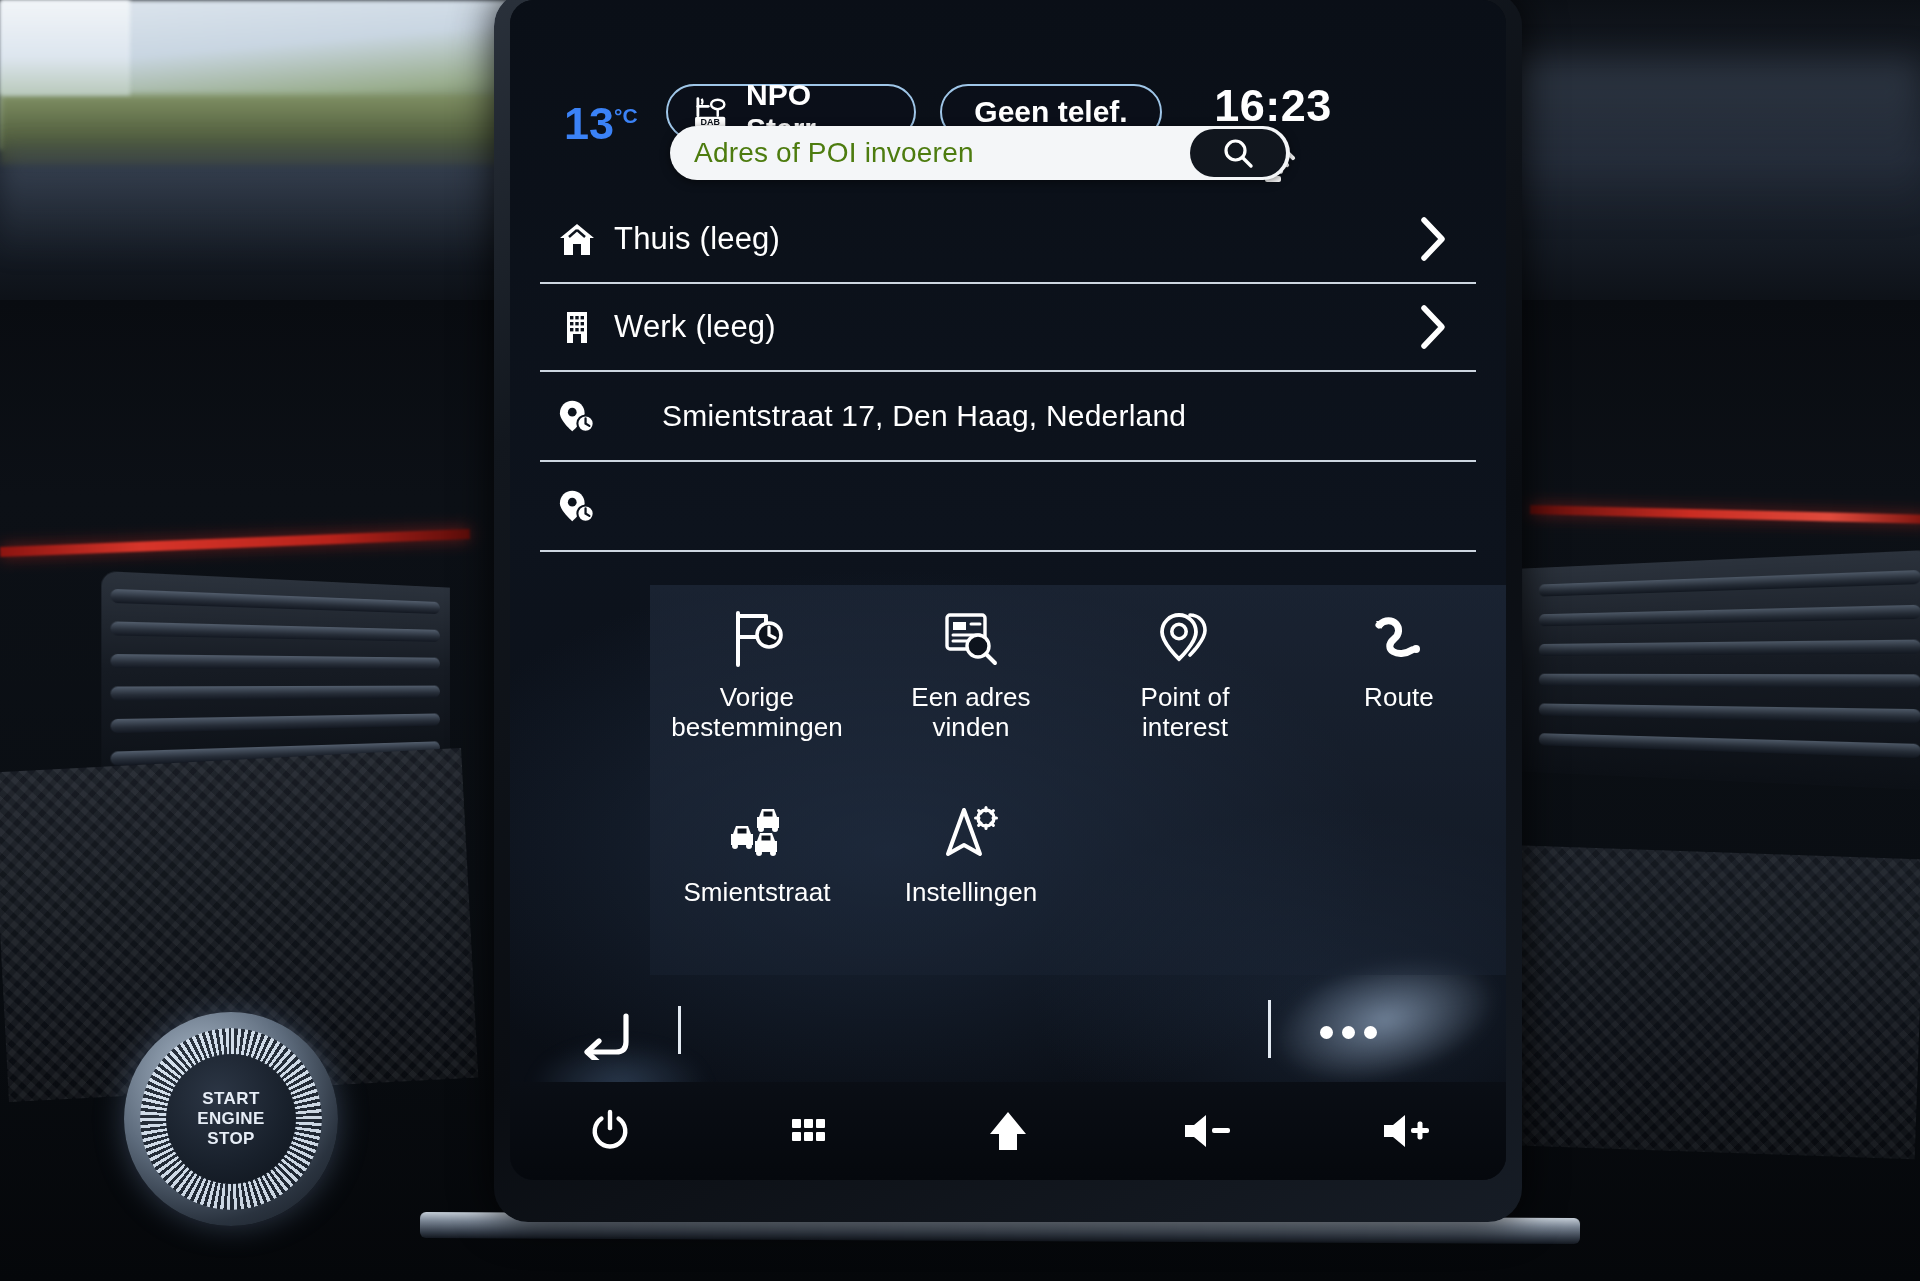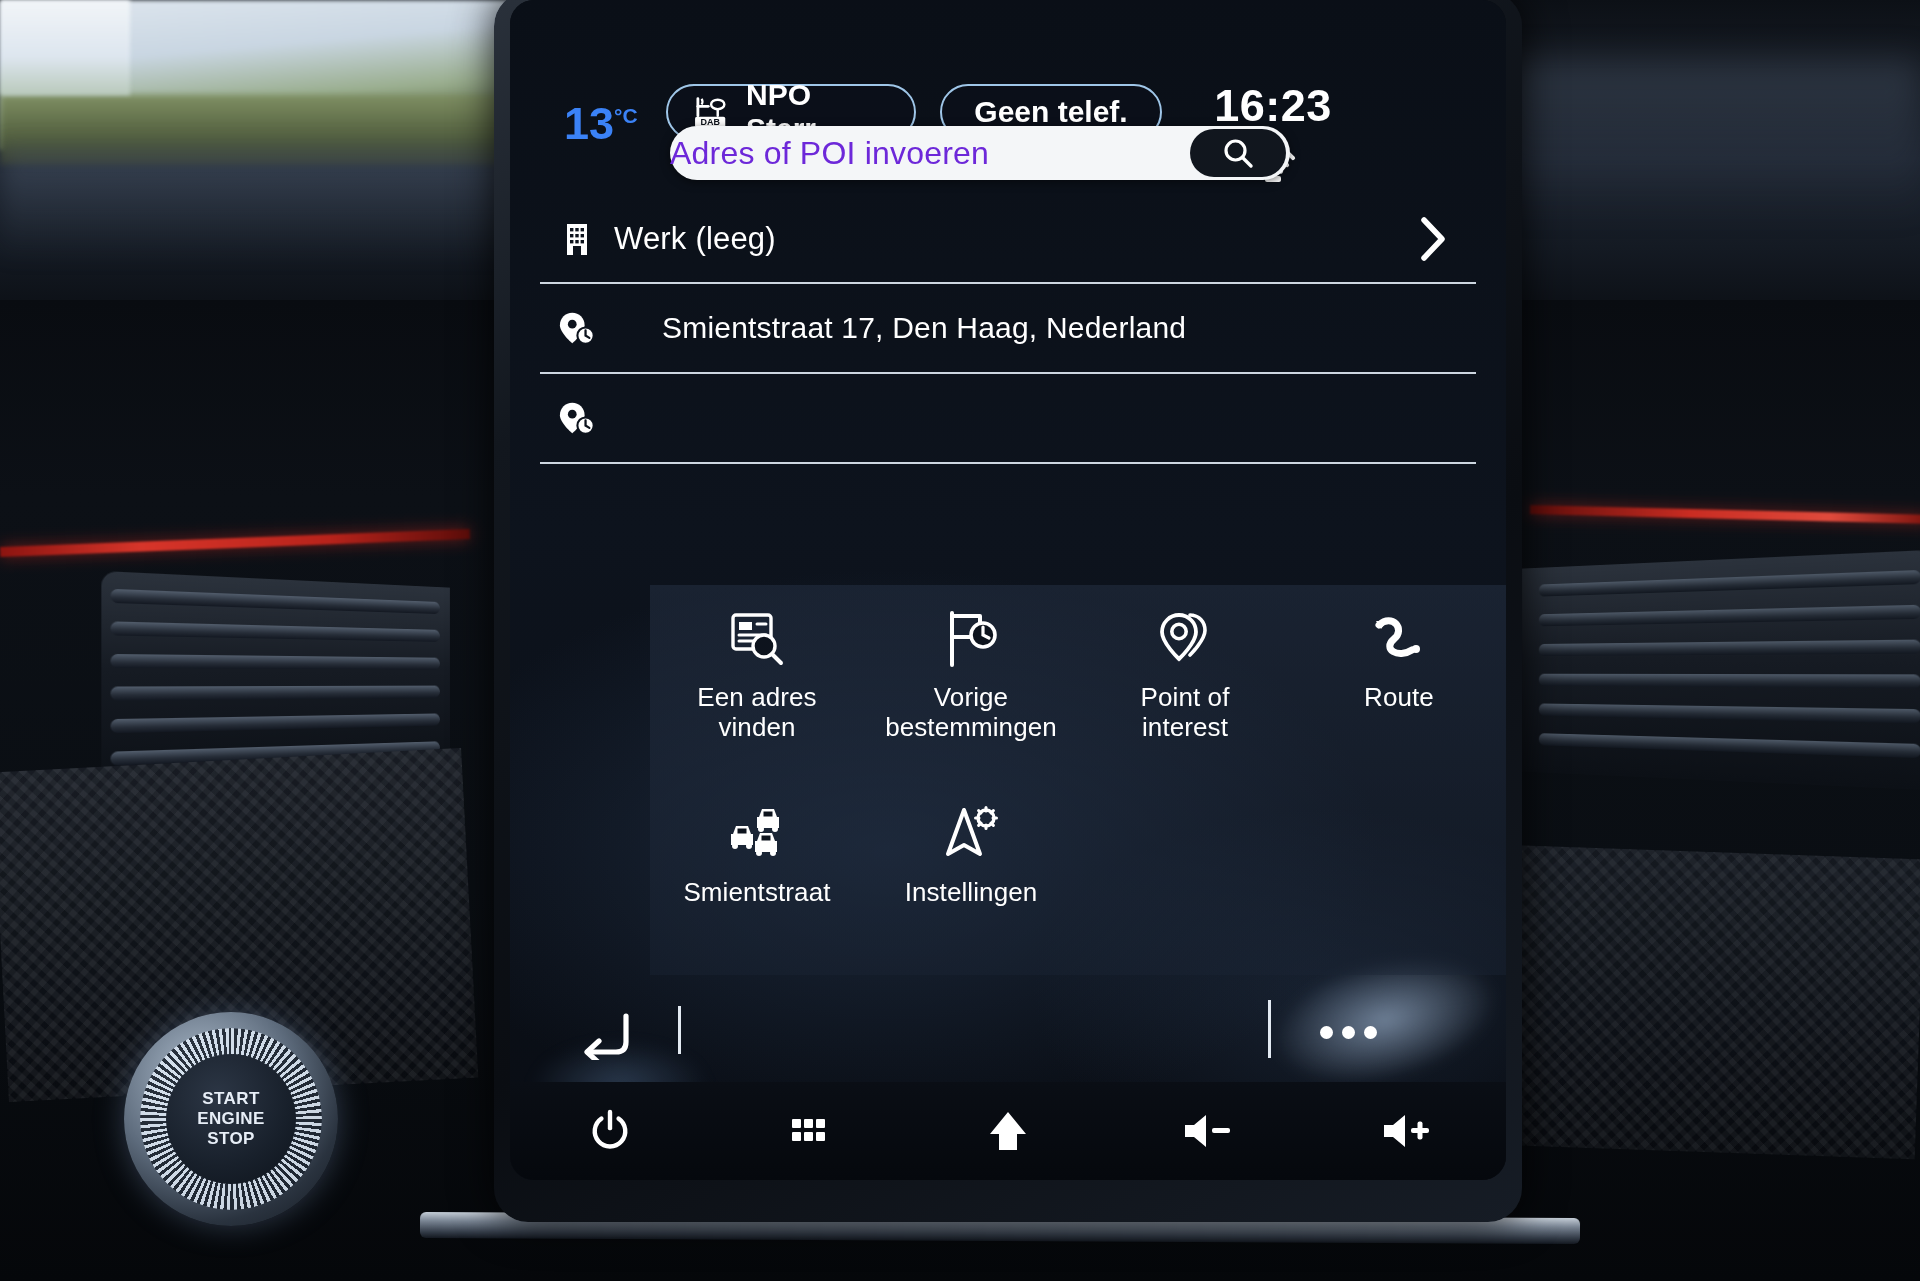--- a/index.html
+++ b/index.html
@@ -107,21 +107,21 @@
   .clock{position:absolute;left:678px;top:42px;width:170px;text-align:center;
         color:#fff;font-size:45px;font-weight:600;letter-spacing:.5px;}
   .wifi{position:absolute;left:736px;top:104px;width:54px;height:40px;}
 
   .dab{width:42px;height:34px;flex:0 0 auto;}
 
   
   .searchbar{position:absolute;left:160px;top:126px;width:620px;height:54px;
         background:#f4f6f8;border-radius:28px;display:flex;align-items:center;
         box-shadow:0 2px 10px rgba(0,0,0,.5);}
-  .searchbar .ph{color:#6d28d9;font-size:32px;font-weight:400;letter-spacing:.2px;}
+  .searchbar .ph{margin-left:24px;color:#4d7c0f;font-size:28px;font-weight:400;letter-spacing:.2px;}
   .searchbtn{position:absolute;right:4px;top:3px;width:96px;height:48px;border-radius:24px;
         background:#11161e;display:flex;align-items:center;justify-content:center;}
 
   
   .list{position:absolute;left:30px;top:196px;width:936px;}
   .row{position:relative;height:86px;display:flex;align-items:center;border-bottom:2px solid #cdd6e0;}
   .row .ricon{width:74px;display:flex;justify-content:center;align-items:center;flex:0 0 auto;}
   .row .rlabel{color:#fff;font-size:31px;font-weight:500;letter-spacing:.2px;}
   .row .chev{position:absolute;right:28px;top:50%;transform:translateY(-50%);}
   .row.addr{height:88px;}
@@ -250,20 +250,35 @@
           <svg viewBox="0 0 34 34" width="34" height="34">
             <circle cx="14.5" cy="14.5" r="9.5" fill="none" stroke="#fff" stroke-width="3.2"></circle>
             <path d="M21.5 21.5 L30 30" stroke="#fff" stroke-width="3.4" stroke-linecap="round"></path>
           </svg>
         </span>
       </span>
     </div>
 
     <div class="list">
 
+      <div class="row">
+        <span class="ricon">
+          <svg viewBox="0 0 40 38" width="40" height="38">
+            <path d="M20 4 L37 18 L33 18 L33 35 L24 35 L24 24 L16 24 L16 35 L7 35 L7 18 L3 18 Z" fill="#fff"></path>
+            <path d="M20 10 L28 17" stroke="#0d131d" stroke-width="2.4"></path>
+            <path d="M20 10 L12 17" stroke="#0d131d" stroke-width="2.4"></path>
+          </svg>
+        </span>
+        <span class="rlabel">Thuis (leeg)</span>
+        <span class="chev">
+          <svg viewBox="0 0 30 48" width="30" height="48">
+            <path d="M6 5 L24 24 L6 43" stroke="#fff" stroke-width="5.5" fill="none" stroke-linecap="round" stroke-linejoin="round"></path>
+          </svg>
+        </span>
+      </div>
 
       <div class="row">
         <span class="ricon">
           <svg viewBox="0 0 40 38" width="40" height="38">
             <rect x="10" y="4" width="20" height="31" fill="#fff"></rect>
             <rect x="16" y="26" width="8" height="9" fill="#0d131d"></rect>
             <g fill="#0d131d">
               <rect x="13" y="8" width="3.4" height="3.4"></rect>
                   <rect x="18.3" y="8" width="3.4" height="3.4"></rect>
                   <rect x="23.6" y="8" width="3.4" height="3.4"></rect>
@@ -307,40 +322,40 @@
         </span>
       </div>
     </div>
 
     <div class="grid-panel"></div>
     <div class="grid">
 
       <div class="tile">
         <span class="glyph">
           <svg viewBox="0 0 62 60" width="62" height="60">
+            <path d="M12 4 L12 56" stroke="#fff" stroke-width="4" stroke-linecap="round"></path>
+            <path d="M12 7 H40 V28 H12" fill="none" stroke="#fff" stroke-width="4" stroke-linejoin="round"></path>
+            <circle cx="43" cy="26" r="12" fill="#0d131d" stroke="#fff" stroke-width="3.6"></circle>
+            <path d="M43 18 L43 26 L49 29" stroke="#fff" stroke-width="3.2" fill="none" stroke-linecap="round"></path>
+          </svg>
+        </span>
+        <span class="tlabel">Vorige<br>bestemmingen</span>
+      </div>
+
+      <div class="tile">
+        <span class="glyph">
+          <svg viewBox="0 0 62 60" width="62" height="60">
             <rect x="7" y="6" width="38" height="34" rx="3" fill="none" stroke="#fff" stroke-width="3.4"></rect>
             <rect x="13" y="13" width="13" height="8" fill="#fff"></rect>
             <path d="M31 15 H40 M13 26 H40 M13 32 H30" stroke="#fff" stroke-width="3" stroke-linecap="round"></path>
             <circle cx="38" cy="37" r="11" fill="#0d131d" stroke="#fff" stroke-width="3.4"></circle>
             <path d="M46 45 L55 54" stroke="#fff" stroke-width="4" stroke-linecap="round"></path>
           </svg>
         </span>
         <span class="tlabel">Een adres<br>vinden</span>
-      </div>
-
-      <div class="tile">
-        <span class="glyph">
-          <svg viewBox="0 0 62 60" width="62" height="60">
-            <path d="M12 4 L12 56" stroke="#fff" stroke-width="4" stroke-linecap="round"></path>
-            <path d="M12 7 H40 V28 H12" fill="none" stroke="#fff" stroke-width="4" stroke-linejoin="round"></path>
-            <circle cx="43" cy="26" r="12" fill="#0d131d" stroke="#fff" stroke-width="3.6"></circle>
-            <path d="M43 18 L43 26 L49 29" stroke="#fff" stroke-width="3.2" fill="none" stroke-linecap="round"></path>
-          </svg>
-        </span>
-        <span class="tlabel">Vorige<br>bestemmingen</span>
       </div>
 
 
       <div class="tile">
         <span class="glyph">
           <svg viewBox="0 0 62 60" width="62" height="60">
             <path d="M36 6 C45 6 51 13 51 21.5 C51 31 36 46 36 46" fill="none" stroke="#fff" stroke-width="3.6" stroke-linecap="round"></path>
             <path d="M25 6 C34.4 6 42 13.6 42 23 C42 34 25 50 25 50 C25 50 8 34 8 23 C8 13.6 15.6 6 25 6 Z" fill="none" stroke="#fff" stroke-width="3.8"></path>
             <circle cx="25" cy="22.5" r="7.2" fill="none" stroke="#fff" stroke-width="3.6"></circle>
           </svg>

